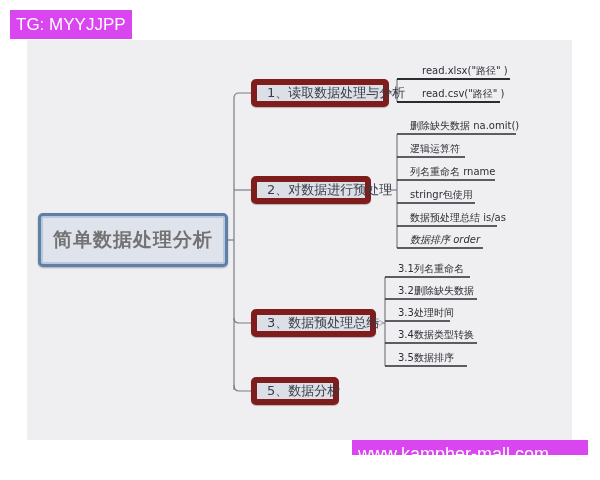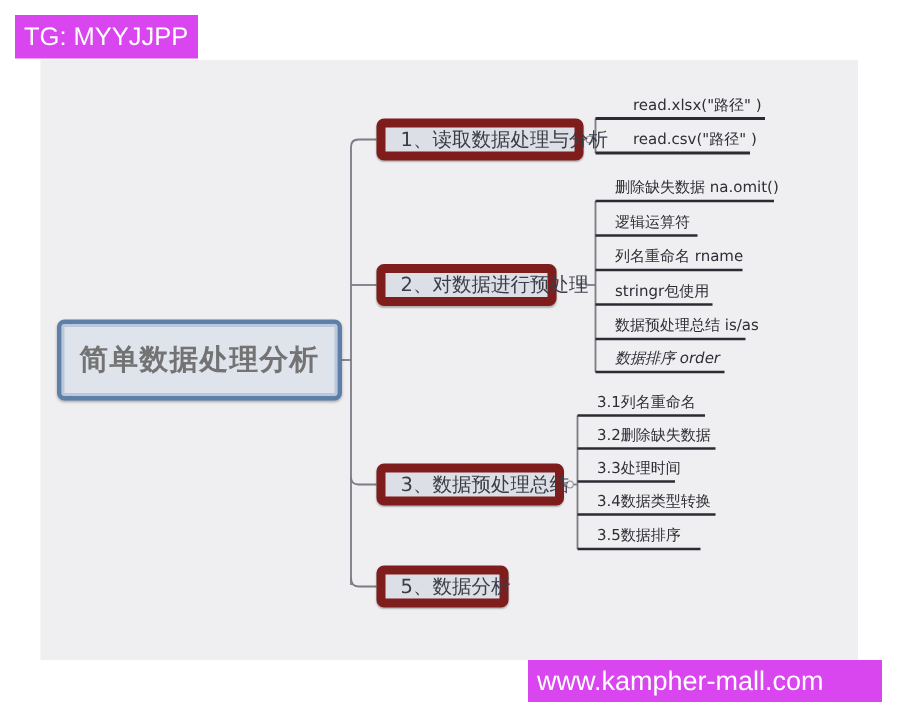--- a/index.html
+++ b/index.html
@@ -11,21 +11,21 @@
     .canvas {
       position: absolute; left: 27px; top: 40px; width: 545px; height: 400px;
       background: #efeef0;
     }
     .overlay {
       position: absolute; background: #d946ef; color: #ffffff;
       font-family: "Liberation Sans", sans-serif; font-size: 17px;
       line-height: 29px; padding: 0 6px; z-index: 5; white-space: nowrap;
     }
     .tg { left: 10px; top: 10px; height: 29px; }
-    .site { left: 352px; top: 440px; height: 28px; width: 224px; font-size: 18px; }
+    .site { left: 352px; top: 440px; height: 15px; width: 224px; font-size: 18px; }
 
     svg.lines { position: absolute; left: 0; top: 0; z-index: 1; }
 
     .root {
       position: absolute; left: 38px; top: 213px; width: 190px; height: 54px;
       box-sizing: border-box; border: 3px solid #5e7fa8; border-radius: 5px;
       background: #dfe3ec; box-shadow: inset 0 0 0 2px #b9c8dc, 0 1px 2px rgba(0,0,0,0.3);
       display: flex; align-items: center; justify-content: center;
       font-size: 19px; font-weight: bold; color: #737373; z-index: 3;
       letter-spacing: 1px;

